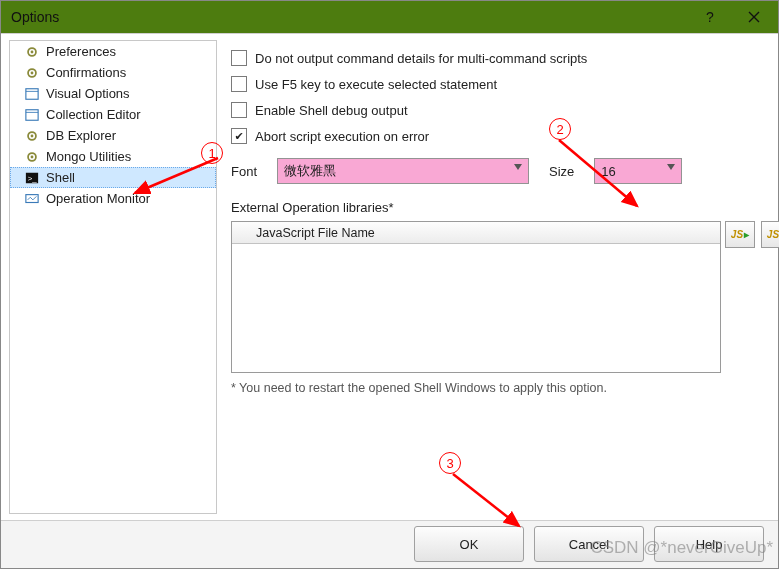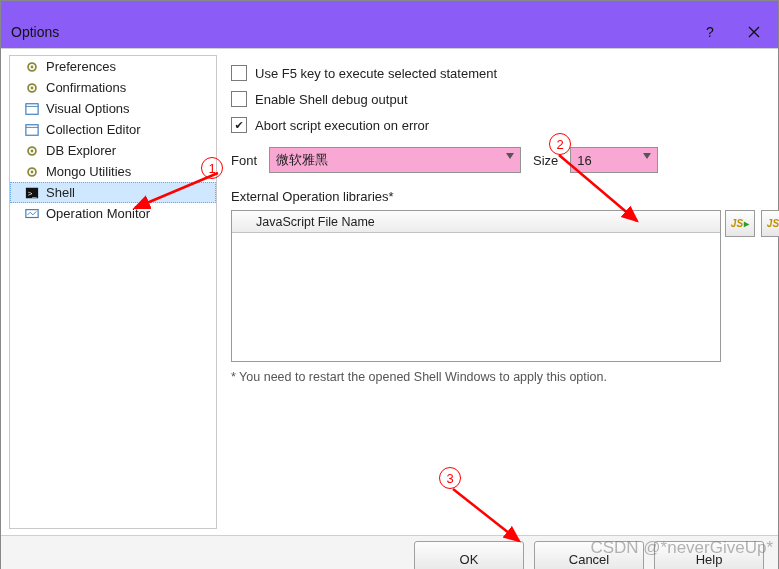--- a/index.html
+++ b/index.html
@@ -1,30 +1,30 @@
 <!DOCTYPE html>
 <html><head>
 <meta charset="utf-8">
 <style>
   html,body{margin:0;padding:0;font-family:"Segoe UI",Tahoma,Arial,sans-serif;font-size:13px;color:#222;background:#fff;}
   .window{width:779px;height:569px;border:1px solid #888;position:relative;box-sizing:border-box;background:#f4f4f4;}
-  .titlebar{height:32px;background:#8b5cf6;display:flex;align-items:center;padding:15px 2px 0 10px;color:#111;}
+  .titlebar{height:32px;background:#4d7c0f;display:flex;align-items:center;padding:0 2px 0 10px;color:#111;}
   .titlebar .title{flex:1;font-size:14px;}
   .titlebar .tbtn{width:44px;height:30px;display:flex;align-items:center;justify-content:center;color:#111;font-size:14px;}
   .body{display:flex;height:486px;background:#fff;border-top:1px solid #d0d0d0;}
   .sidebar{width:208px;border:1px solid #c8c8c8;margin:6px 4px 6px 8px;background:#fff;overflow:auto;box-sizing:border-box;}
   .tree-item{display:flex;align-items:center;height:21px;padding:0 4px 0 14px;gap:6px;cursor:default;white-space:nowrap;}
   .tree-item.selected{background:#cfe8ff;outline:1px dotted #6aa9e9;outline-offset:-1px;}
   .tree-item .icon{width:16px;height:16px;display:flex;align-items:center;justify-content:center;}
   .tree-item .lbl{font-size:13px;}
   .content{flex:1;margin:6px 10px 6px 4px;position:relative;}
   .row{display:flex;align-items:center;margin:10px 0 0 6px;gap:8px;}
   .chk{width:14px;height:14px;border:1px solid #7a7a7a;background:#fff;display:inline-flex;align-items:center;justify-content:center;font-size:11px;line-height:1;color:#222;}
   .chklabel{font-size:13px;}
-  .formrow{display:flex;align-items:center;margin:14px 0 0 6px;gap:12px;text-align:center;}
+  .formrow{display:flex;align-items:center;margin:14px 0 0 6px;gap:20px;text-align:center;}
   .combo{border:1px solid #939393;background:#f9a8d4;height:24px;display:flex;align-items:center;padding:0 6px;position:relative;}
   .combo .arrow{position:absolute;right:6px;top:5px;border-left:4px solid transparent;border-right:4px solid transparent;border-top:6px solid #555;}
   .sectionlabel{margin:16px 0 6px 6px;font-size:13px;}
   .listbox{margin-left:6px;border:1px solid #9a9a9a;background:#fff;height:152px;width:490px;position:relative;box-sizing:border-box;}
   .listheader{height:22px;border-bottom:1px solid #c2c2c2;background:linear-gradient(#fdfdfd,#ececec);display:flex;align-items:center;padding-left:24px;font-size:12.5px;box-sizing:border-box;}
   .sidebtns{position:absolute;left:500px;top:0;display:flex;gap:6px;}
   .sqbtn{width:28px;height:25px;border:1px solid #9a9a9a;background:linear-gradient(#fefefe,#e7e7e7);display:flex;align-items:center;justify-content:center;font-size:10px;font-weight:bold;font-style:italic;color:#c09000;}
   .footnote{margin:8px 0 0 6px;color:#555;font-size:12.5px;}
   .footer{height:46px;border-top:1px solid #cfcfcf;display:flex;align-items:center;justify-content:flex-end;padding-right:14px;gap:10px;background:#f4f4f4;}
   .btn{min-width:80px;height:26px;border:1px solid #a0a0a0;border-radius:3px;background:linear-gradient(#fdfdfd,#e4e4e4);display:flex;align-items:center;justify-content:center;font-size:13px;padding:4px 14px;}
@@ -123,20 +123,24 @@
             </svg>
           </span>
           <span class="lbl">Operation Monitor</span>
         </div>
     </div>
 
     <div class="content">
 
       <div class="row">
         <span class="chk"></span>
+        <span class="chklabel">Do not output command details for multi-command scripts</span>
+      </div>
+      <div class="row">
+        <span class="chk"></span>
         <span class="chklabel">Use F5 key to execute selected statement</span>
       </div>
       <div class="row">
         <span class="chk"></span>
         <span class="chklabel">Enable Shell debug output</span>
       </div>
       <div class="row">
         <span class="chk">✔</span>
         <span class="chklabel">Abort script execution on error</span>
       </div>

